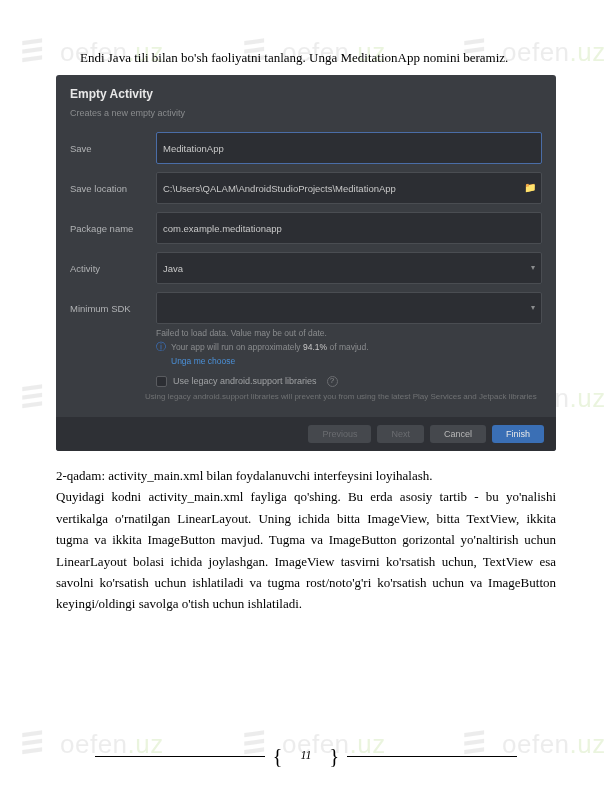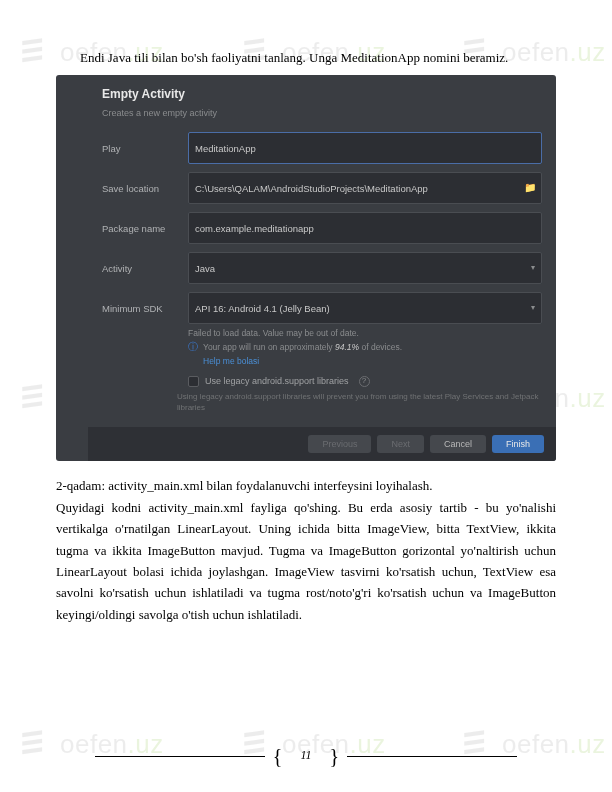--- a/index.html
+++ b/index.html
@@ -52,21 +52,20 @@
   
   .dialog {
     width: 500px;
     background: #3a3d42;
     color: #bdbdbd;
     font-family: 'Segoe UI', Arial, sans-serif;
     font-size: 10px;
     margin: 6px 0 14px 0;
     border-radius: 3px;
     overflow: hidden;
-    padding-left: 32px;
   }
   .dialog-header {
     padding: 10px 14px 2px 14px;
   }
   .dialog-title {
     color: #e8e8e8;
     font-size: 12px;
     font-weight: 600;
   }
   .dialog-sub {
@@ -136,21 +135,21 @@
     color: #3a7bd5;
     font-size: 10px;
     line-height: 1;
   }
   .info-link {
     color: #4a8fd6;
     margin-top: 2px;
     margin-left: 15px;
     display: block;
   }
-  .bold-light { color: #c8c8c8; font-style: italic; }
+  .bold-light { color: #c8c8c8; }
 
   .checkbox-row {
     margin-left: 86px;
     display: flex;
     align-items: center;
     gap: 6px;
     font-size: 9px;
     color: #a0a2a4;
     margin-bottom: 4px;
   }
@@ -303,21 +302,21 @@
   <p class="intro-para">Endi Java tili bilan bo'sh faoliyatni tanlang. Unga MeditationApp nomini beramiz.</p>
 
   <div class="dialog">
     <div class="dialog-header">
       <div class="dialog-title">Empty Activity</div>
       <div class="dialog-sub">Creates a new empty activity</div>
     </div>
     <div class="dialog-body">
 
       <div class="form-row">
-        <div class="form-label">Play</div>
+        <div class="form-label">Save</div>
         <div class="form-field highlighted">
           <span>MeditationApp</span>
         </div>
       </div>
 
       <div class="form-row">
         <div class="form-label">Save location</div>
         <div class="form-field">
           <span>C:\Users\QALAM\AndroidStudioProjects\MeditationApp</span>
           <span class="folder-icon">📁</span>
@@ -335,34 +334,33 @@
         <div class="form-label">Activity</div>
         <div class="form-field">
           <span>Java</span>
           <span class="dropdown-arrow">▾</span>
         </div>
       </div>
 
       <div class="form-row">
         <div class="form-label">Minimum SDK</div>
         <div class="form-field">
-          <span>API 16: Android 4.1 (Jelly Bean)</span>
           <span class="dropdown-arrow">▾</span>
         </div>
       </div>
 
       <div class="info-block">
         <div>Failed to load data. Value may be out of date.</div>
         <div class="info-row">
           <span class="info-icon">ⓘ</span>
           <span>
-            <span>Your app will run on approximately </span><span class="bold-light">94.1%</span><span> of devices.</span>
+            <span>Your app will run on approximately </span><span class="bold-light">94.1%</span><span> of mavjud.</span>
           </span>
         </div>
-        <span class="info-link">Help me bolasi</span>
+        <span class="info-link">Unga me choose</span>
       </div>
 
       <div class="checkbox-row">
         <span class="cb"></span>
         <span>Use legacy android.support libraries</span>
         <span class="help-circle">?</span>
       </div>
       <div class="legacy-note">Using legacy android.support libraries will prevent you from using the latest Play Services and Jetpack libraries</div>
 
     </div>

